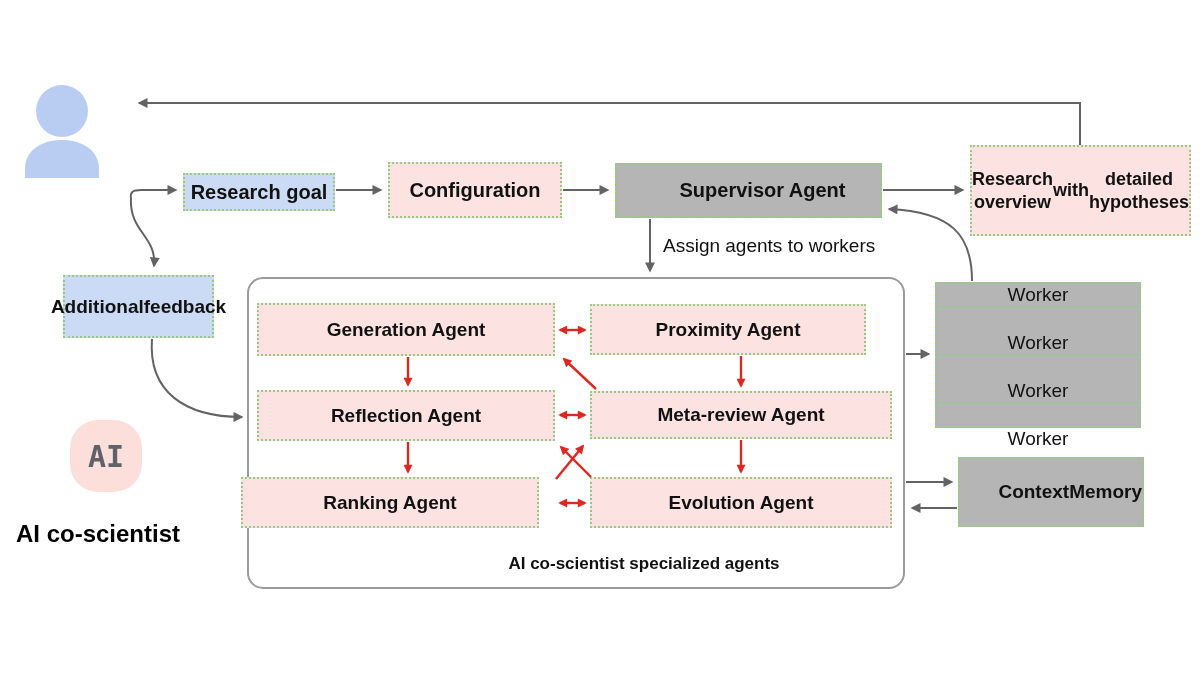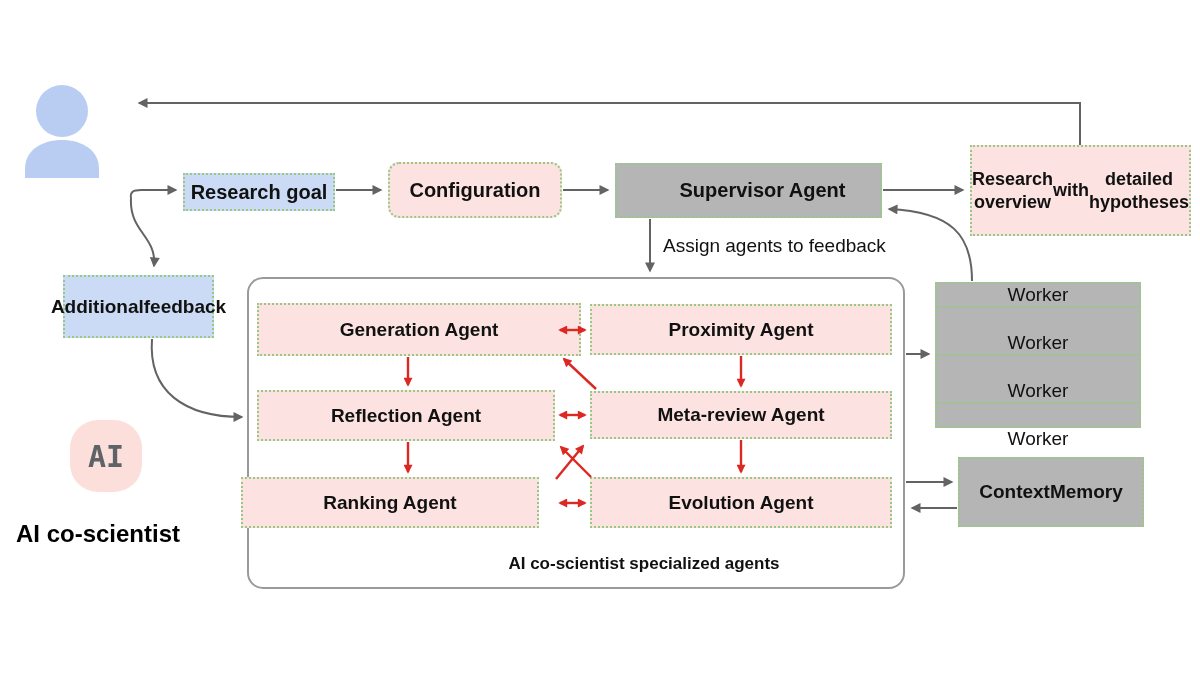--- a/index.html
+++ b/index.html
@@ -51,48 +51,48 @@
     <path d="M5,96 v-9 c0,-19 17,-29 37,-29 c20,0 37,10 37,29 v9 z" fill="#b9cdf2"></path>
   </svg>
 
   <div class="ai-badge" style="left:70px;top:420px;width:72px;height:72px;z-index:2;border-radius:28px;">AI</div>
   <div class="actor-label" style="left:0px;top:520px;width:196px;font-size:24px;">AI co-scientist</div>
 
   <div class="box blue node-z" style="left:183px;top:173px;width:152px;height:38px;font-size:20px;">
     <span>Research goal</span>
   </div>
 
-  <div class="box pink node-z" style="left:388px;top:162px;width:174px;height:56px;font-size:20px;border-radius:11px;">
+  <div class="box pink node-z" style="left:388px;top:162px;width:174px;height:56px;font-size:20px;">
     <span>Configuration</span>
   </div>
 
   <div class="box grayb node-z" style="left:615px;top:163px;width:267px;height:55px;font-size:20px;padding-left:28px;">
     <span>Supervisor Agent</span>
   </div>
 
   <div class="box pink node-z" style="left:970px;top:145px;width:221px;height:91px;font-size:18px;">
     <span>Research overview</span>
     <span>with</span>
     <span>detailed hypotheses</span>
   </div>
 
   <div class="box blue node-z" style="left:63px;top:275px;width:151px;height:63px;font-size:19px;">
     <span>Additional</span>
     <span>feedback</span>
   </div>
 
-  <div class="freelabel" style="left:663px;top:235px;">Assign agents to feedback</div>
+  <div class="freelabel" style="left:663px;top:235px;">Assign agents to workers</div>
 
   <div class="panel" style="left:247px;top:277px;width:658px;height:312px;"></div>
   <div class="caption" style="left:247px;top:554px;width:794px;">AI co-scientist specialized agents</div>
 
-  <div class="box pink node-z" style="left:257px;top:303px;width:324px;height:53px;font-size:19px;">
+  <div class="box pink node-z" style="left:257px;top:303px;width:298px;height:53px;font-size:19px;">
     <span>Generation Agent</span>
   </div>
-  <div class="box pink node-z" style="left:590px;top:304px;width:302px;height:51px;font-size:19px;">
+  <div class="box pink node-z" style="left:590px;top:304px;width:276px;height:51px;font-size:19px;">
     <span>Proximity Agent</span>
   </div>
   <div class="box pink node-z" style="left:257px;top:390px;width:298px;height:51px;font-size:19px;">
     <span>Reflection Agent</span>
   </div>
   <div class="box pink node-z" style="left:590px;top:391px;width:302px;height:48px;font-size:19px;">
     <span>Meta-review Agent</span>
   </div>
   <div class="box pink node-z" style="left:241px;top:477px;width:298px;height:51px;font-size:19px;">
     <span>Ranking Agent</span>
@@ -101,21 +101,21 @@
     <span>Evolution Agent</span>
   </div>
 
   <div class="workers node-z" style="left:935px;top:282px;width:206px;height:146px;gap:24px;">
     <div class="wrow">Worker</div>
     <div class="wrow">Worker</div>
     <div class="wrow">Worker</div>
     <div class="wrow">Worker</div>
   </div>
 
-  <div class="box grayb node-z" style="left:958px;top:457px;width:186px;height:70px;font-size:19px;">
+  <div class="box grayb node-z" style="left:958px;top:457px;width:186px;height:70px;font-size:19px;justify-content:flex-end;">
     <span>Context</span>
     <span>Memory</span>
   </div>
 
   <svg class="arrows" width="1200" height="675" viewBox="0 0 1200 675">
     <defs>
       <marker id="mg" viewBox="0 0 10 10" refX="8.5" refY="5" markerWidth="11" markerHeight="10" orient="auto-start-reverse" markerUnits="userSpaceOnUse">
         <path d="M0,0 L10,5 L0,10 z" fill="#636363"></path>
       </marker>
       <marker id="mr" viewBox="0 0 10 10" refX="8" refY="5" markerWidth="10" markerHeight="9" orient="auto-start-reverse" markerUnits="userSpaceOnUse">

